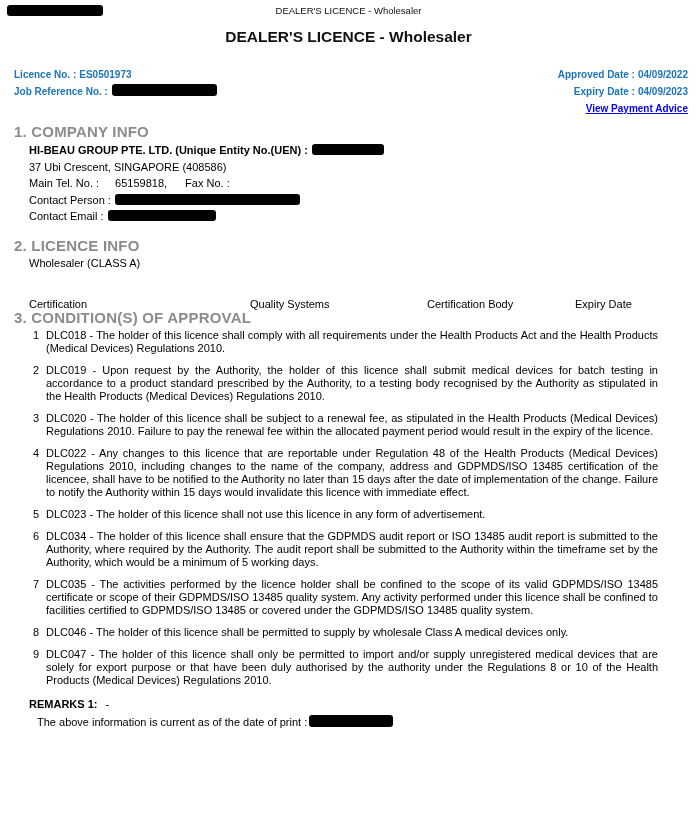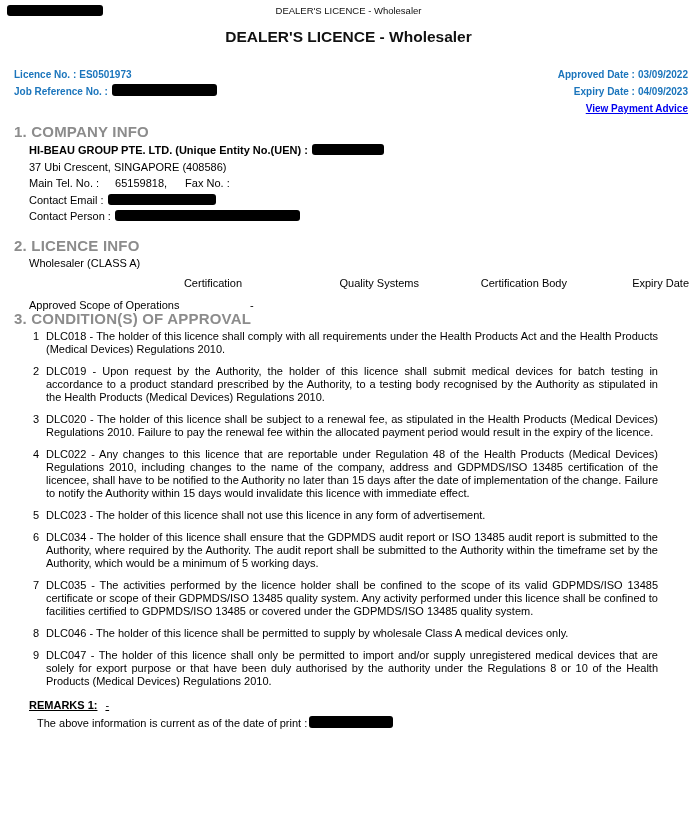--- a/index.html
+++ b/index.html
@@ -33,31 +33,31 @@
   .company-name{font-weight:bold;}
   .redact-uen{width:72px;margin-left:4px;}
   .fax-label{margin-left:18px;}
   .redact-person{width:185px;margin-left:4px;}
   .redact-email{width:108px;margin-left:4px;}
   .lbl-val{margin-left:16px;}
 
   .licence-block{margin-left:29px;}
   .licence-type{margin-top:5px;line-height:13px;}
   .site-row{display:grid;grid-template-columns:221px auto;margin-top:10px;line-height:13px;}
-  .cert-table{display:grid;grid-template-columns:221px 177px 148px auto;margin-top:7px;line-height:13px;text-align:right;}
+  .cert-table{display:grid;grid-template-columns:221px 177px 148px auto;margin-top:28px;line-height:13px;}
   .cert-cell{padding-right:8px;}
   .qms-cell{grid-column:2;max-width:163px;margin-top:5px;line-height:13px;}
   .scope-row{display:grid;grid-template-columns:221px auto;margin-top:9px;line-height:13px;}
 
   .conditions{margin:5px 0 0 33px;}
   .condition-item{display:flex;margin-bottom:9px;}
   .condition-num{width:13px;flex:0 0 13px;line-height:13px;}
   .condition-text{width:612px;line-height:13px;text-align:justify;}
 
-  .remarks-block{margin:3px 0 0 29px;line-height:16px;text-decoration:underline;}
+  .remarks-block{margin:3px 0 0 29px;line-height:16px;}
   .remarks-label{font-weight:bold;}
   .remarks-value{margin-left:8px;}
 
   .footer-line{margin:3px 0 0 37px;line-height:13px;}
   .redact-print{width:84px;height:12px;margin-left:2px;}
 </style>
 </head>
 <body>
 
 <div class="page">
@@ -71,21 +71,21 @@
     <div class="meta-left">
       <div>
         <span>Licence No. :</span><span class="meta-value">ES0501973</span>
       </div>
       <div>
         <span>Job Reference No. :</span><span class="redact redact-jobref"></span>
       </div>
     </div>
     <div class="meta-right">
       <div>
-        <span>Approved Date :</span><span class="meta-value">03/09/2022</span>
+        <span>Approved Date :</span><span class="meta-value">04/09/2022</span>
       </div>
       <div>
         <span>Expiry Date :</span><span class="meta-value">04/09/2023</span>
       </div>
       <div>
         <a class="payment-link">View Payment Advice</a>
       </div>
     </div>
   </div>
 
@@ -93,44 +93,40 @@
 
   <div class="company-block">
     <div>
       <span class="company-name">HI-BEAU GROUP PTE. LTD. (Unique Entity No.(UEN) :</span><span class="redact redact-uen"></span>
     </div>
     <div>37 Ubi Crescent, SINGAPORE (408586)</div>
     <div>
       <span>Main Tel. No. :</span><span class="lbl-val">65159818,</span><span class="fax-label">Fax No. :</span>
     </div>
     <div>
-      <span>Contact Email :</span><span class="redact redact-email"></span>
+      <span>Contact Person :</span><span class="redact redact-person"></span>
     </div>
     <div>
-      <span>Contact Person :</span><span class="redact redact-person"></span>
+      <span>Contact Email :</span><span class="redact redact-email"></span>
     </div>
   </div>
 
   <div class="section-title sec2">2. LICENCE INFO</div>
 
   <div class="licence-block">
     <div class="licence-type">Wholesaler (CLASS A)</div>
 
 
     <div class="cert-table">
       <div class="cert-cell">Certification</div>
       <div class="cert-cell">Quality Systems</div>
       <div class="cert-cell">Certification Body</div>
       <div class="cert-cell">Expiry Date</div>
     </div>
 
-    <div class="scope-row">
-      <div>Approved Scope of Operations</div>
-      <div>-</div>
-    </div>
   </div>
 
   <div class="section-title sec3">3. CONDITION(S) OF APPROVAL</div>
 
   <div class="conditions">
     <div class="condition-item">
       <div class="condition-num">1</div>
       <div class="condition-text">DLC018 - The holder of this licence shall comply with all requirements under the Health Products Act and the Health Products (Medical Devices) Regulations 2010.</div>
     </div>
     <div class="condition-item">

